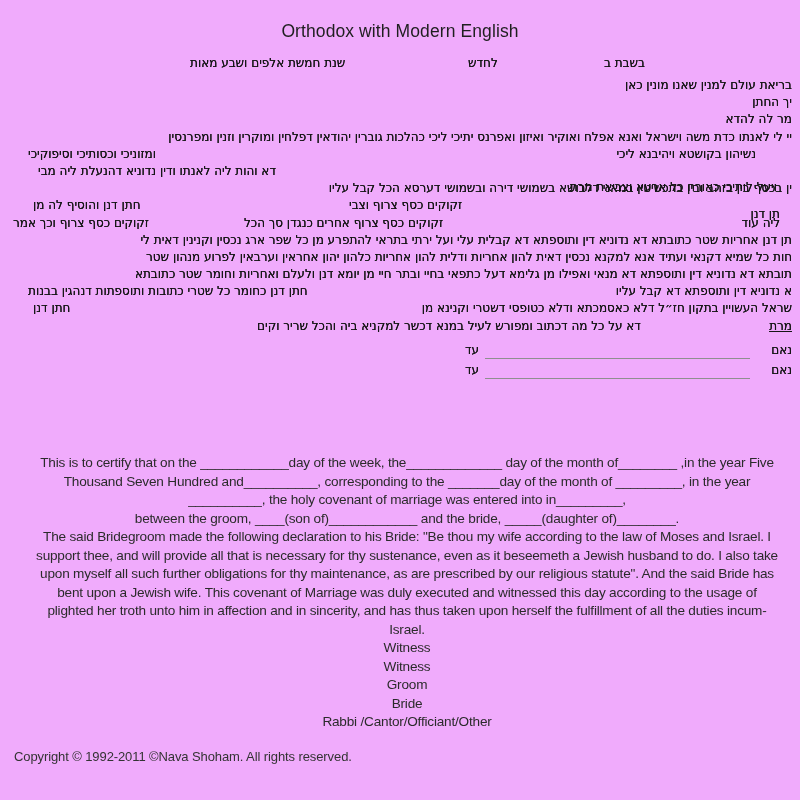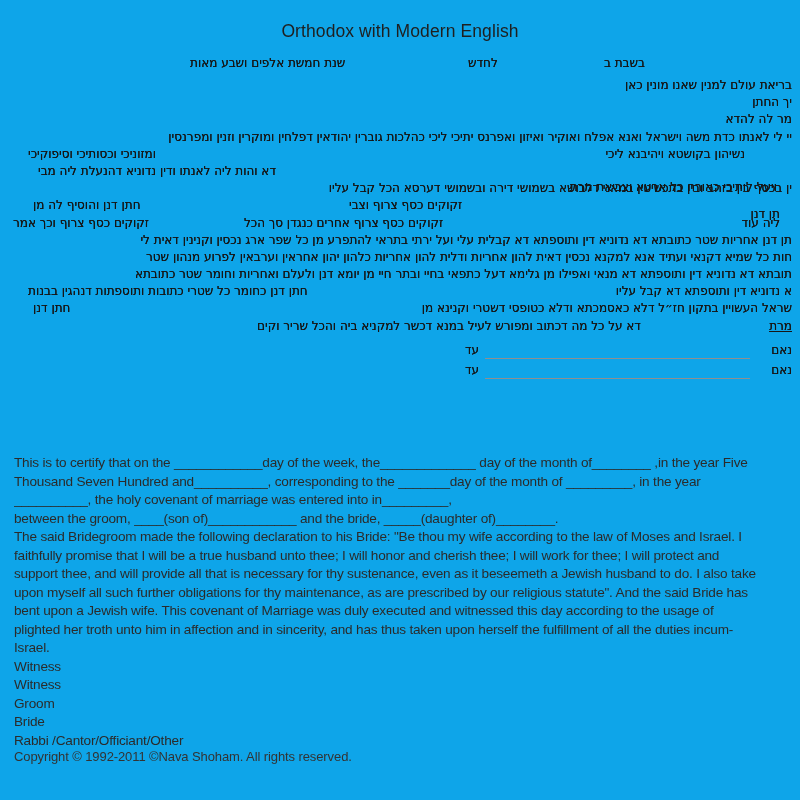--- a/index.html
+++ b/index.html
@@ -1,19 +1,19 @@
 <!DOCTYPE html>
 <html><head>
 <meta charset="utf-8">
 <style>
   html,body{margin:0;padding:0;background:#ffffff;}
   .page{
     position:relative;
     width:800px;height:800px;
-    background:#0ea5e9;
+    background:#f0abfc;
     overflow:hidden;
     font-family:"Liberation Sans",sans-serif;
     color:#1a1a1a;
   }
   .title{
     position:absolute;top:21px;left:0;right:0;
     text-align:center;
     font-size:17.5px;
     color:#1f1f1f;
     letter-spacing:0.1px;
@@ -33,20 +33,21 @@
     text-shadow:0 0 0.3px #161616;
   }
   .heb-seg{position:absolute;top:0;}
   .sig-rule{
     position:absolute;bottom:4px;height:0;
     border-bottom:1px solid #8f8f8f;
   }
   .english{
     position:absolute;top:455px;left:14px;right:0;
     overflow:hidden;
+    text-align:center;
   }
   .en-line{
     height:18.5px;
     font-size:13.6px;
     letter-spacing:-0.2px;
     color:#2b2b2b;
     white-space:nowrap;
   }
   .copyright{
     position:absolute;top:749px;left:14px;
@@ -72,21 +73,21 @@
       <div class="heb-line">
         <span class="heb-seg" style="right: 0px;">יך החתן</span>
       </div>
       <div class="heb-line">
         <span class="heb-seg" style="right: 0px;">מר לה להדא</span>
       </div>
       <div class="heb-line">
         <span class="heb-seg" style="right: 0px;">יי לי לאנתו כדת משה וישראל ואנא אפלח ואוקיר ואיזון ואפרנס יתיכי ליכי כהלכות גוברין יהודאין דפלחין ומוקרין וזנין ומפרנסין</span>
       </div>
       <div class="heb-line">
-        <span class="heb-seg" style="right: 47px; text-align: right;">נשיהון בקושטא ויהיבנא ליכי</span>
+        <span class="heb-seg" style="right: 36px; text-align: right;">נשיהון בקושטא ויהיבנא ליכי</span>
         <span class="heb-seg" style="left: 15px;">ומזוניכי וכסותיכי וסיפוקיכי</span>
       </div>
       <div class="heb-line">
         <span class="heb-seg" style="right: 15px; margin-top: 16px;">ויעל לותיכי כאורח כל ארעא וצביאת מרת</span>
         <span class="heb-seg" style="left: 25px;">דא והות ליה לאנתו ודין נדוניא דהנעלת ליה מבי</span>
       </div>
       <div class="heb-line">
         <span class="heb-seg" style="right: 0px;">ין בכסף בין בזהב ובין בתכשיטין במאני דלבושא בשמושי דירה ובשמושי דערסא הכל קבל עליו</span>
       </div>
       <div class="heb-line">
@@ -130,21 +131,20 @@
         <span class="sig-rule" style="left: 472px; right: 42px;"></span>
         <span class="heb-seg" style="left: 452px;">עד</span>
       </div>
     </div>
   <div class="english">
       <div class="en-line">This is to certify that on the ____________day of the week, the_____________ day of the month of________ ,in the year Five</div>
       <div class="en-line">Thousand Seven Hundred and__________, corresponding to the _______day of the month of _________, in the year</div>
       <div class="en-line">__________, the holy covenant of marriage was entered into in_________,</div>
       <div class="en-line">between the groom, ____(son of)____________ and the bride, _____(daughter of)________.</div>
       <div class="en-line">The said Bridegroom made the following declaration to his Bride: "Be thou my wife according to the law of Moses and Israel. I</div>
-      <div class="en-line">faithfully promise that I will be a true husband unto thee; I will honor and cherish thee; I will work for thee; I will protect and</div>
       <div class="en-line">support thee, and will provide all that is necessary for thy sustenance, even as it beseemeth a Jewish husband to do. I also take</div>
       <div class="en-line">upon myself all such further obligations for thy maintenance, as are prescribed by our religious statute". And the said Bride has</div>
       <div class="en-line">bent upon a Jewish wife. This covenant of Marriage was duly executed and witnessed this day according to the usage of</div>
       <div class="en-line">plighted her troth unto him in affection and in sincerity, and has thus taken upon herself the fulfillment of all the duties incum-</div>
       <div class="en-line">Israel.</div>
       <div class="en-line">Witness</div>
       <div class="en-line">Witness</div>
       <div class="en-line">Groom</div>
       <div class="en-line">Bride</div>
       <div class="en-line">Rabbi /Cantor/Officiant/Other</div>

